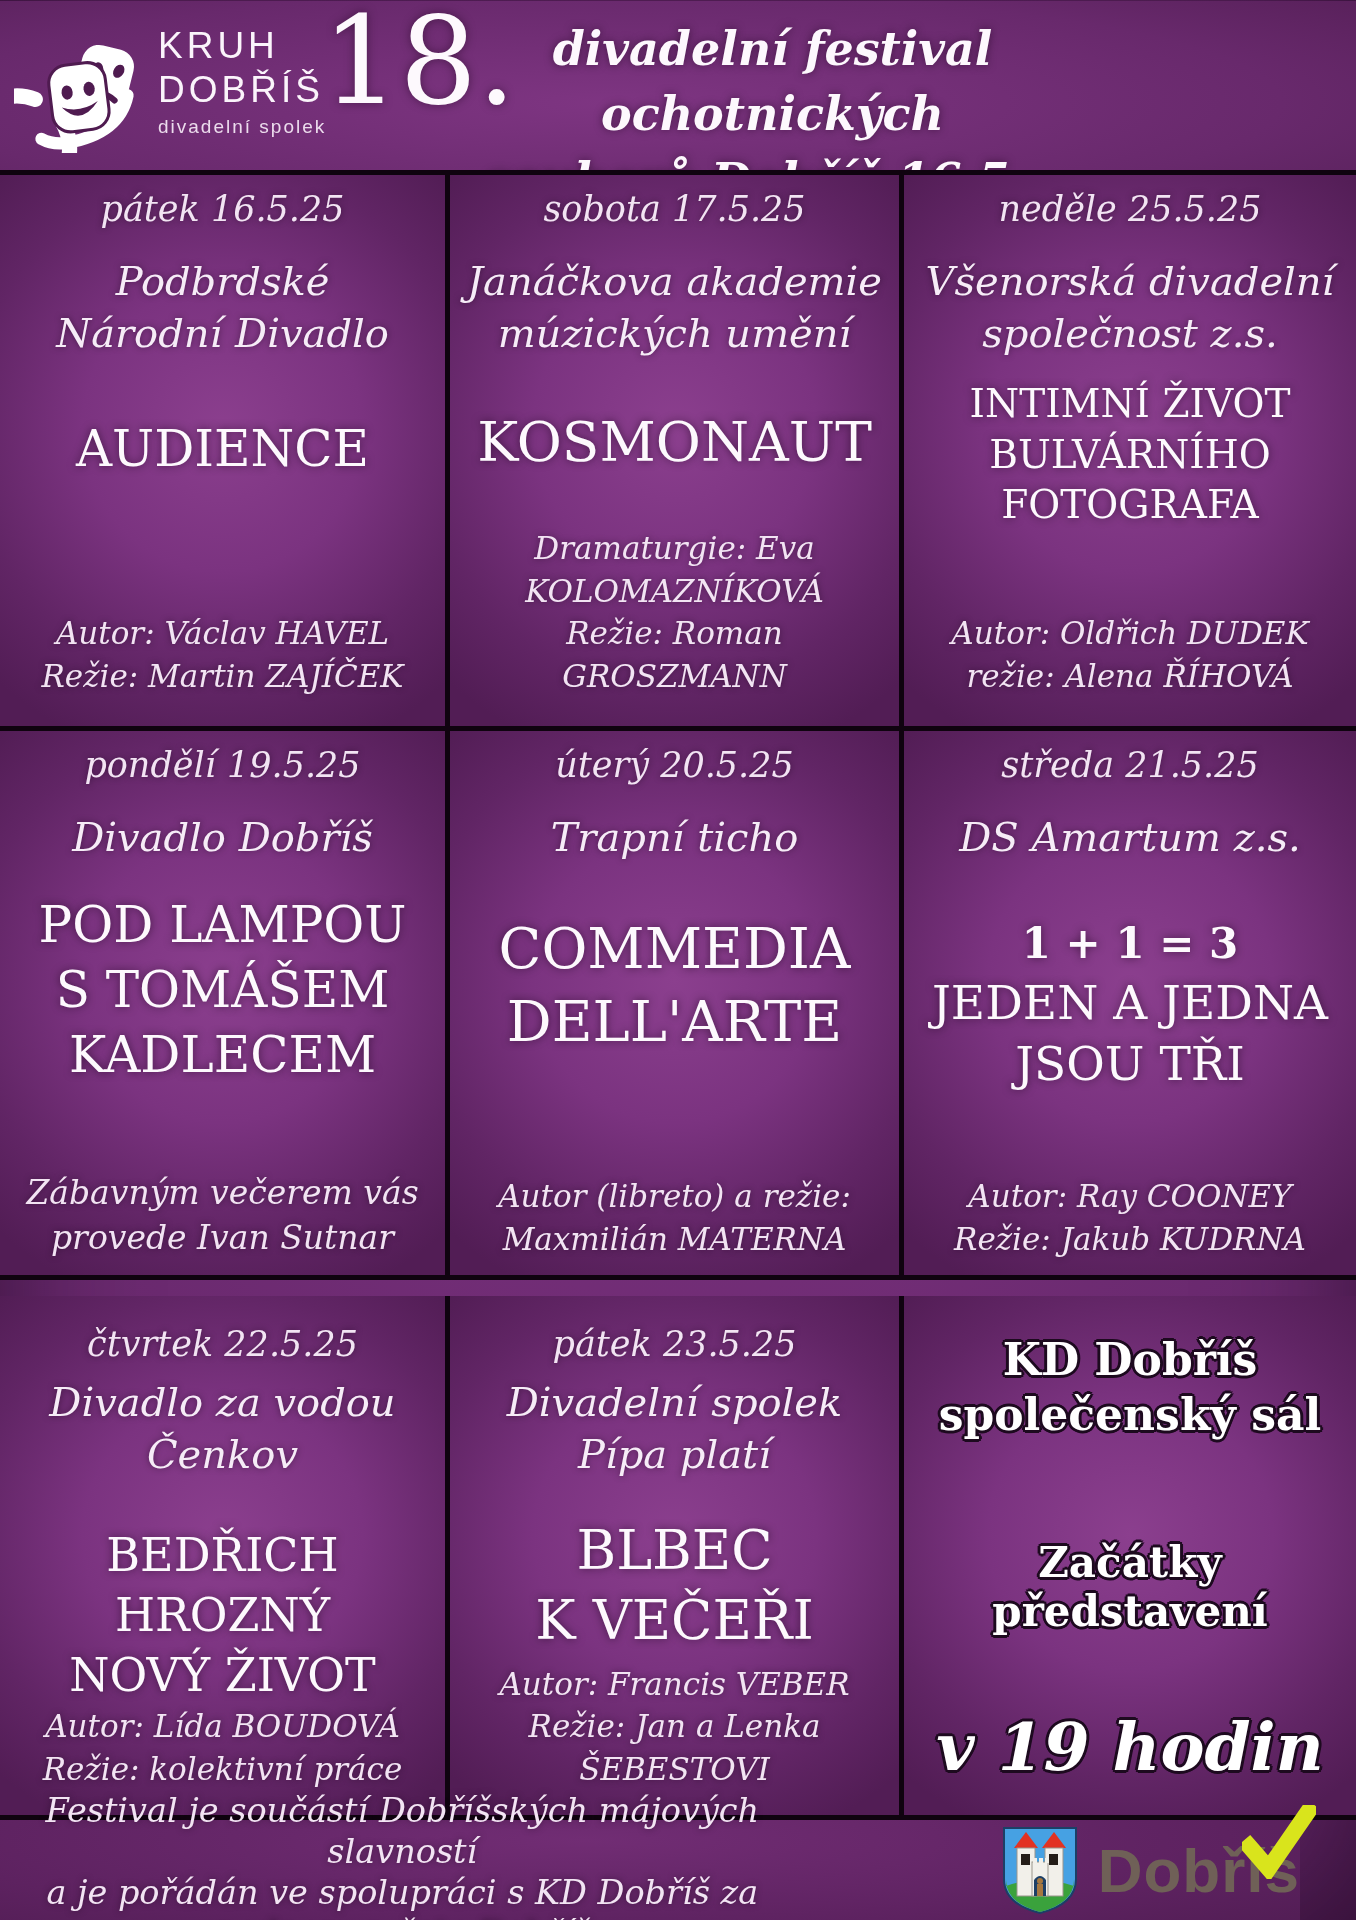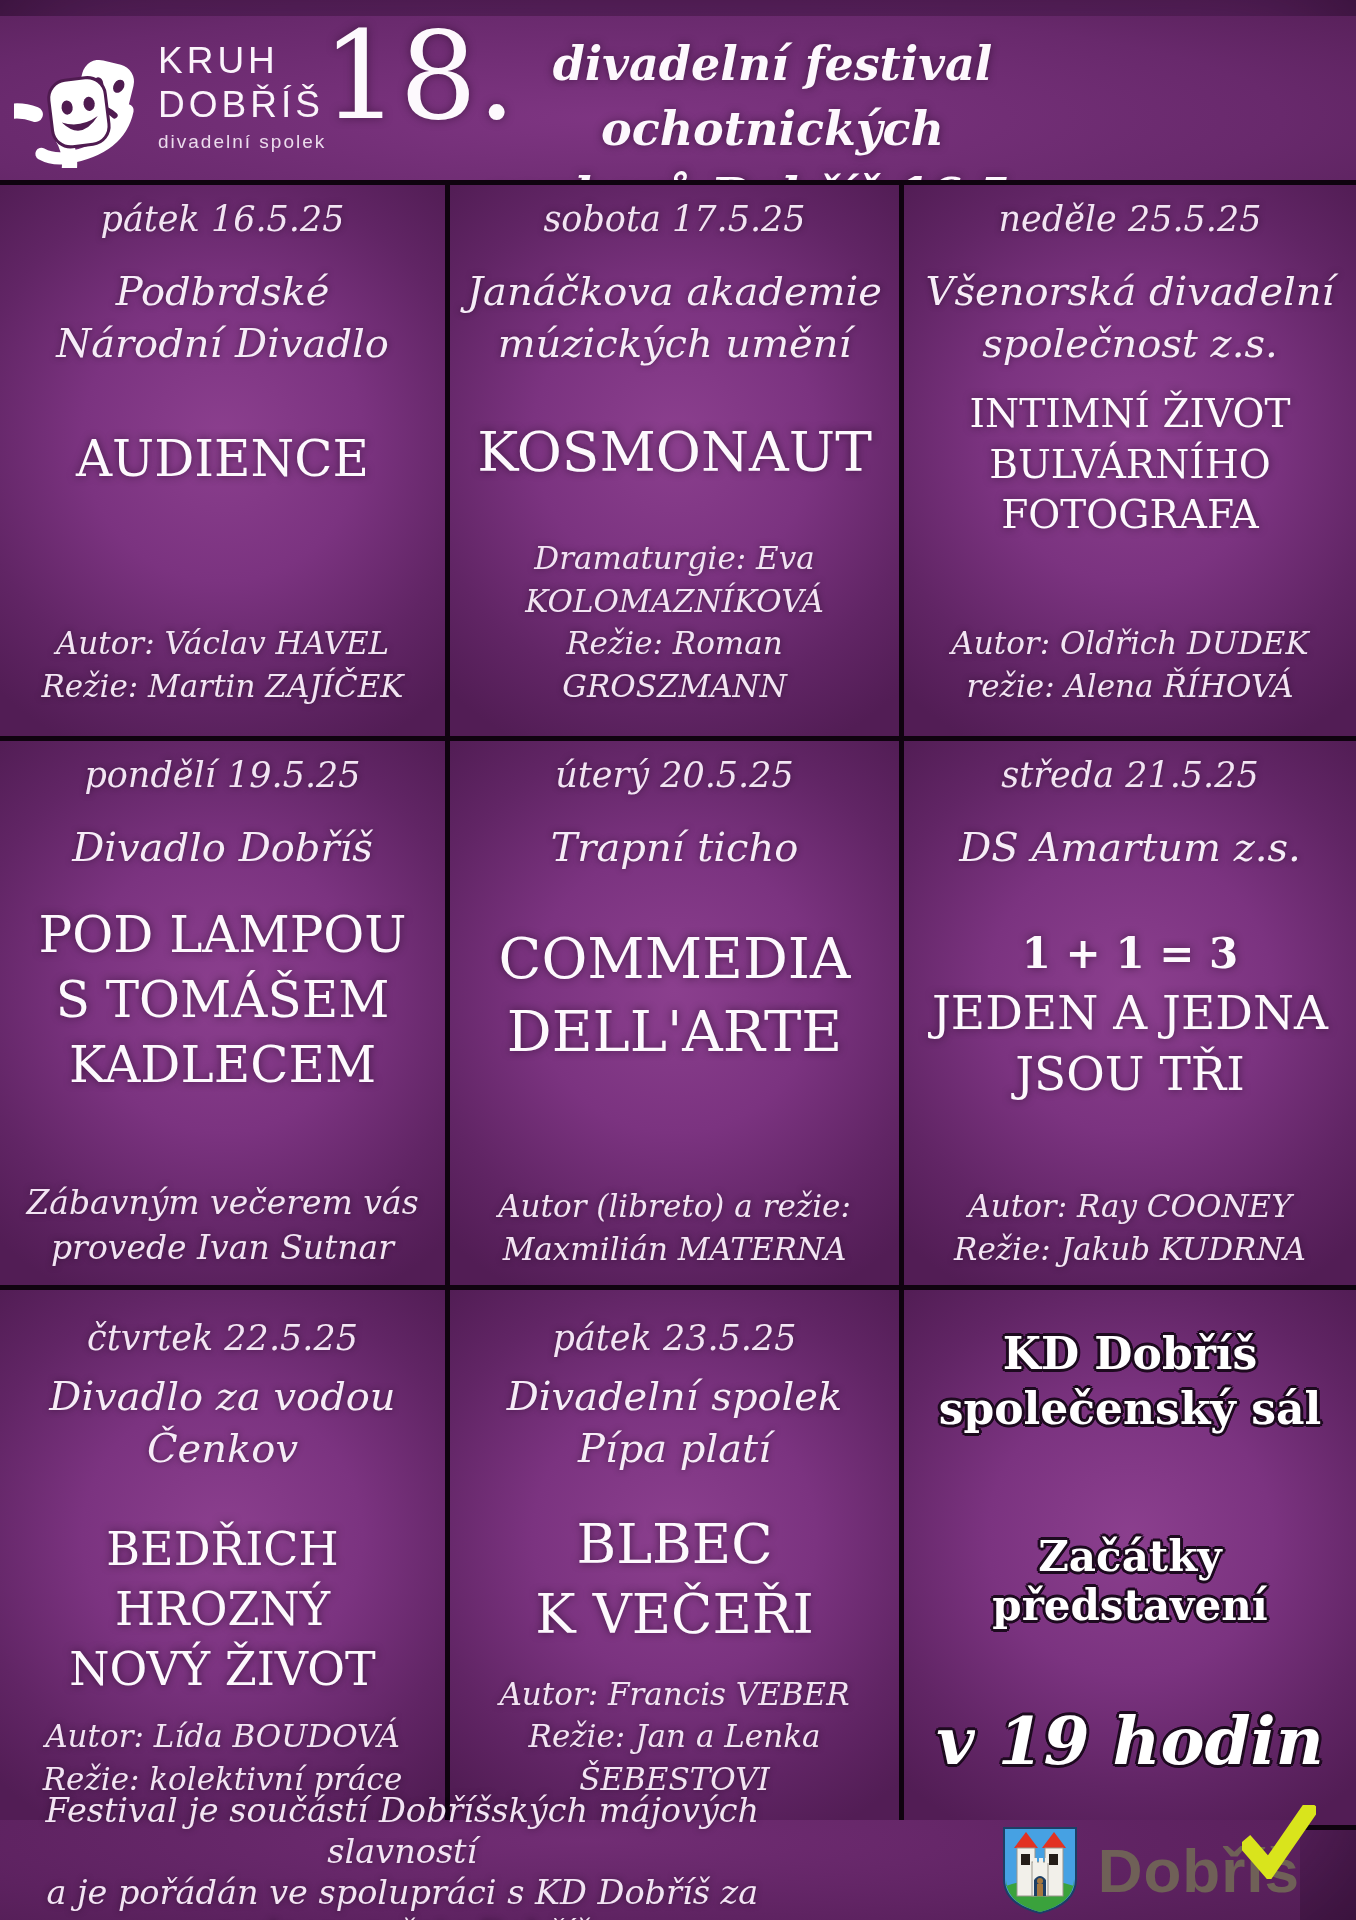--- a/index.html
+++ b/index.html
@@ -3,43 +3,43 @@
 <meta charset="utf-8">
 <style>
   html,body{margin:0;padding:0;background:#2a0c2a;}
   .poster{
     position:relative;width:1356px;height:1920px;overflow:hidden;
     background:radial-gradient(ellipse 120% 90% at 50% 45%, #7c3280 0%, #65276a 55%, #4c1a4e 100%);
     box-shadow:inset 0 0 140px rgba(18,0,20,.6);
     font-family:"DejaVu Serif","Liberation Serif",serif;color:#f3e7f4;
   }
   
-  .hdr{position:absolute;top:16px;left:0;width:1356px;height:170px;
+  .hdr{position:absolute;top:1px;left:0;width:1356px;height:170px;
     background:radial-gradient(ellipse 90% 120% at 45% 60%, #7e3582 0%, #68296c 55%, #4c1a4d 100%);}
   .logo-badge{position:absolute;left:14px;top:4px;width:142px;height:148px;}
   .org{position:absolute;left:158px;top:26px;font-family:"Liberation Sans","DejaVu Sans",sans-serif;color:#fbf4fb;line-height:1;}
   .org .nm{font-size:37px;letter-spacing:4px;}
   .org .nm2{margin-top:7px;}
   .org .sub{margin-top:9px;font-size:19px;letter-spacing:2px;color:#ecdced;}
   .edition{position:absolute;left:322px;top:-10px;font-size:122px;line-height:1.15;color:#fdf9fd;
     text-shadow:0 0 10px rgba(30,5,30,.5);}
   .hdr-title{position:absolute;left:440px;top:16px;width:665px;text-align:center;
     font-style:italic;font-weight:bold;font-size:46px;line-height:1.42;color:#fdf8fd;
     text-shadow:0 0 8px rgba(30,5,30,.55);}
   
-  .grid{position:absolute;top:180px;left:0;width:1356px;height:1650px;box-sizing:border-box;
+  .grid{position:absolute;top:170px;left:0;width:1356px;height:1650px;box-sizing:border-box;
     border-top:5px solid #0f030f;border-bottom:5px solid #0f030f;
     display:grid;grid-template-columns:450px 454px 452px;grid-template-rows:556px 549px 535px;}
   .cell{box-sizing:border-box;display:flex;flex-direction:column;align-items:center;
     text-align:center;padding:14px 10px 0 10px;
     background:radial-gradient(ellipse 75% 62% at 50% 46%, #8b3f8e 0%, #7b3380 42%, #612565 76%, #521d55 100%);}
   .bR{border-right:5px solid #0f030f;}
   .bB{border-bottom:5px solid #0f030f;}
   .row2{}
-  .row3{padding-top:28px;}
+  .row3{padding-top:28px;margin-top:16px;}
   .date{font-style:italic;font-size:35px;color:#f2e4f3;text-shadow:0 0 6px rgba(25,5,25,.5);}
   .ens{margin-top:26px;font-style:italic;font-size:40px;line-height:1.3;white-space:pre-line;
     color:#f6ecf7;text-shadow:0 0 6px rgba(25,5,25,.5);}
   .row3 .ens{margin-top:12px;}
   .show-title{font-size:48px;line-height:1.3;white-space:pre-line;color:#fdf9fd;
     text-shadow:0 0 8px rgba(25,5,25,.6);}
   .credits{margin-top:auto;font-style:italic;font-size:31px;line-height:1.38;white-space:pre-line;
     color:#f2e4f3;text-shadow:0 0 6px rgba(25,5,25,.5);}
   .row1 .credits{margin-bottom:28px;}
   .row2 .credits{margin-bottom:14px;}

